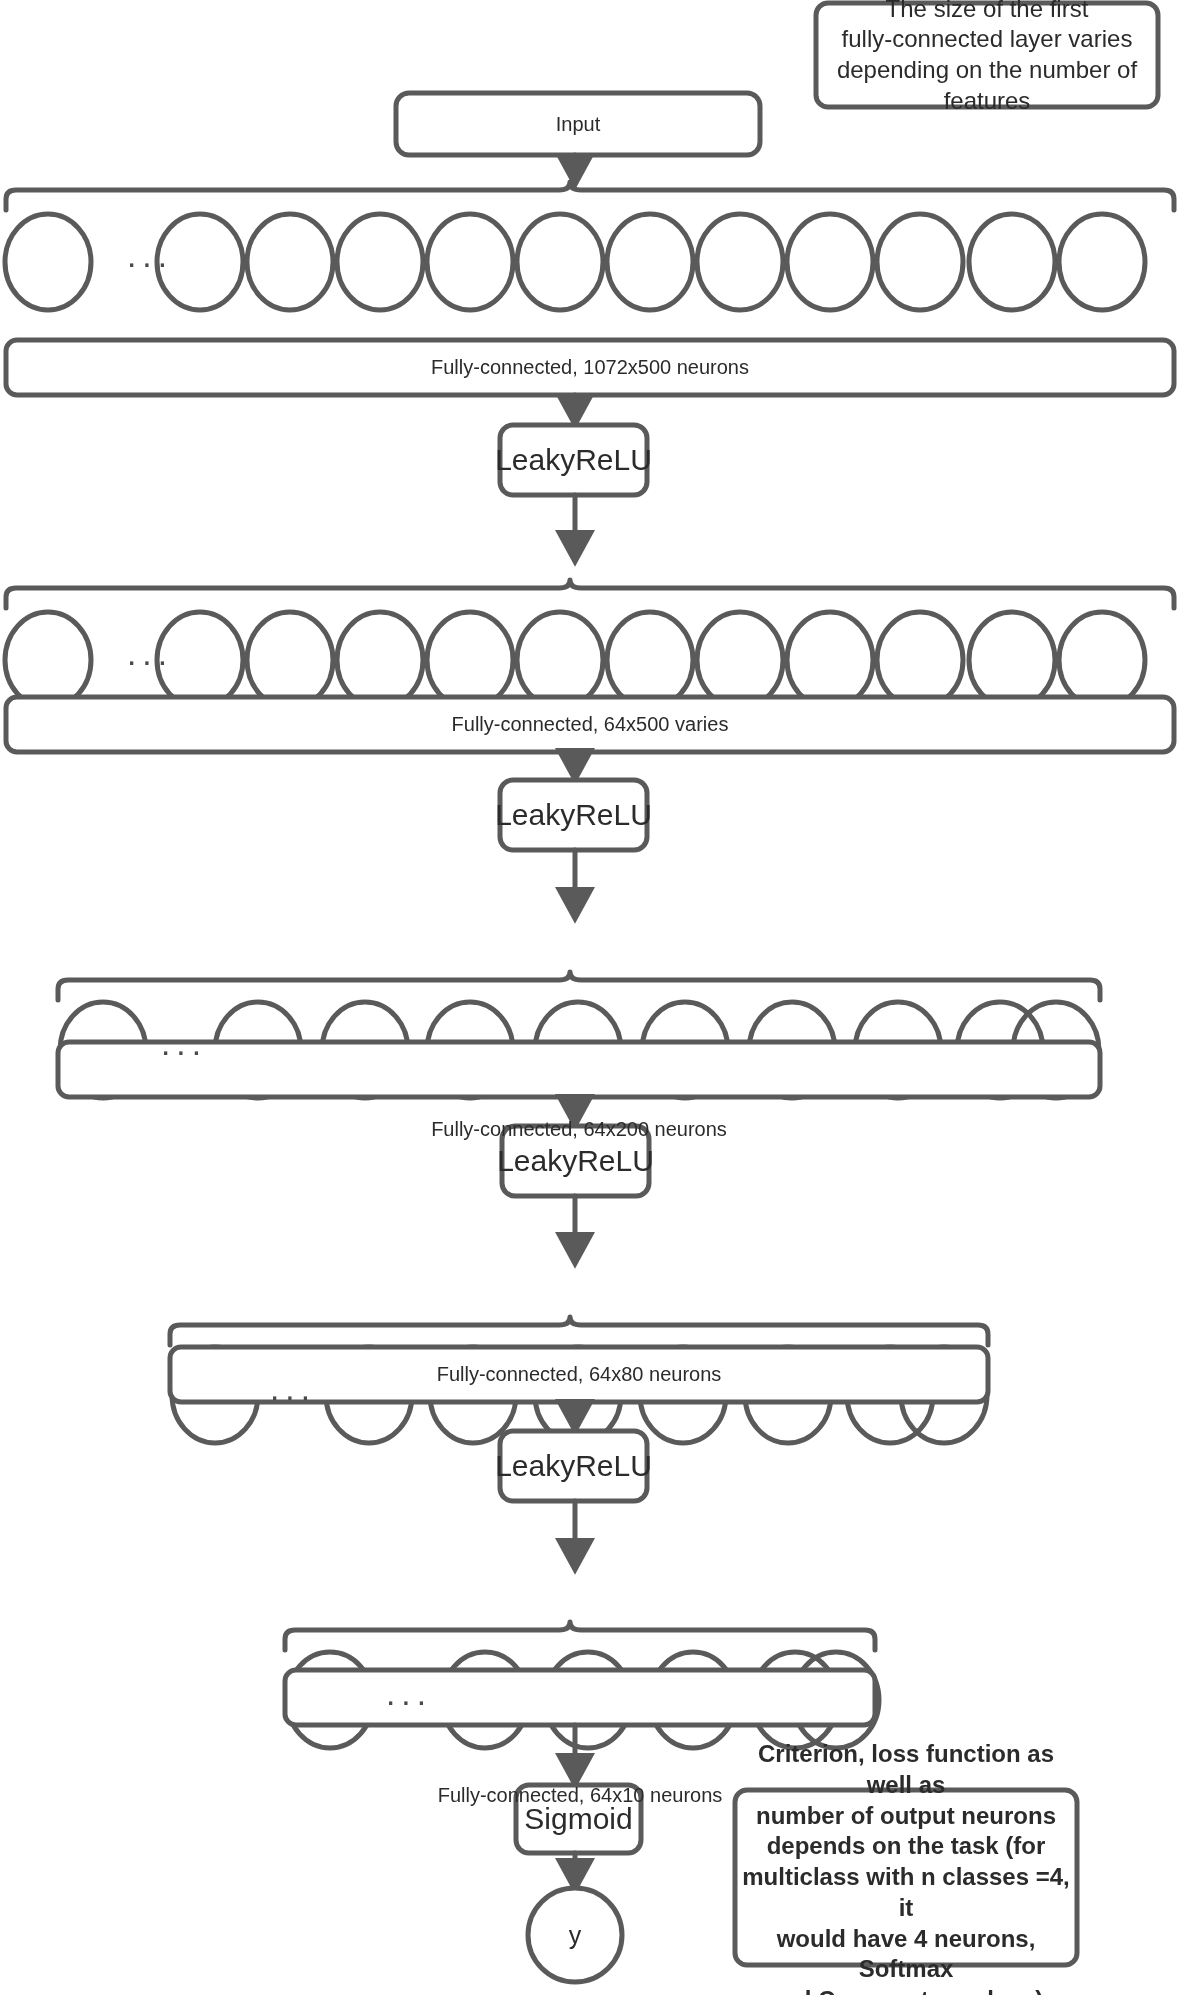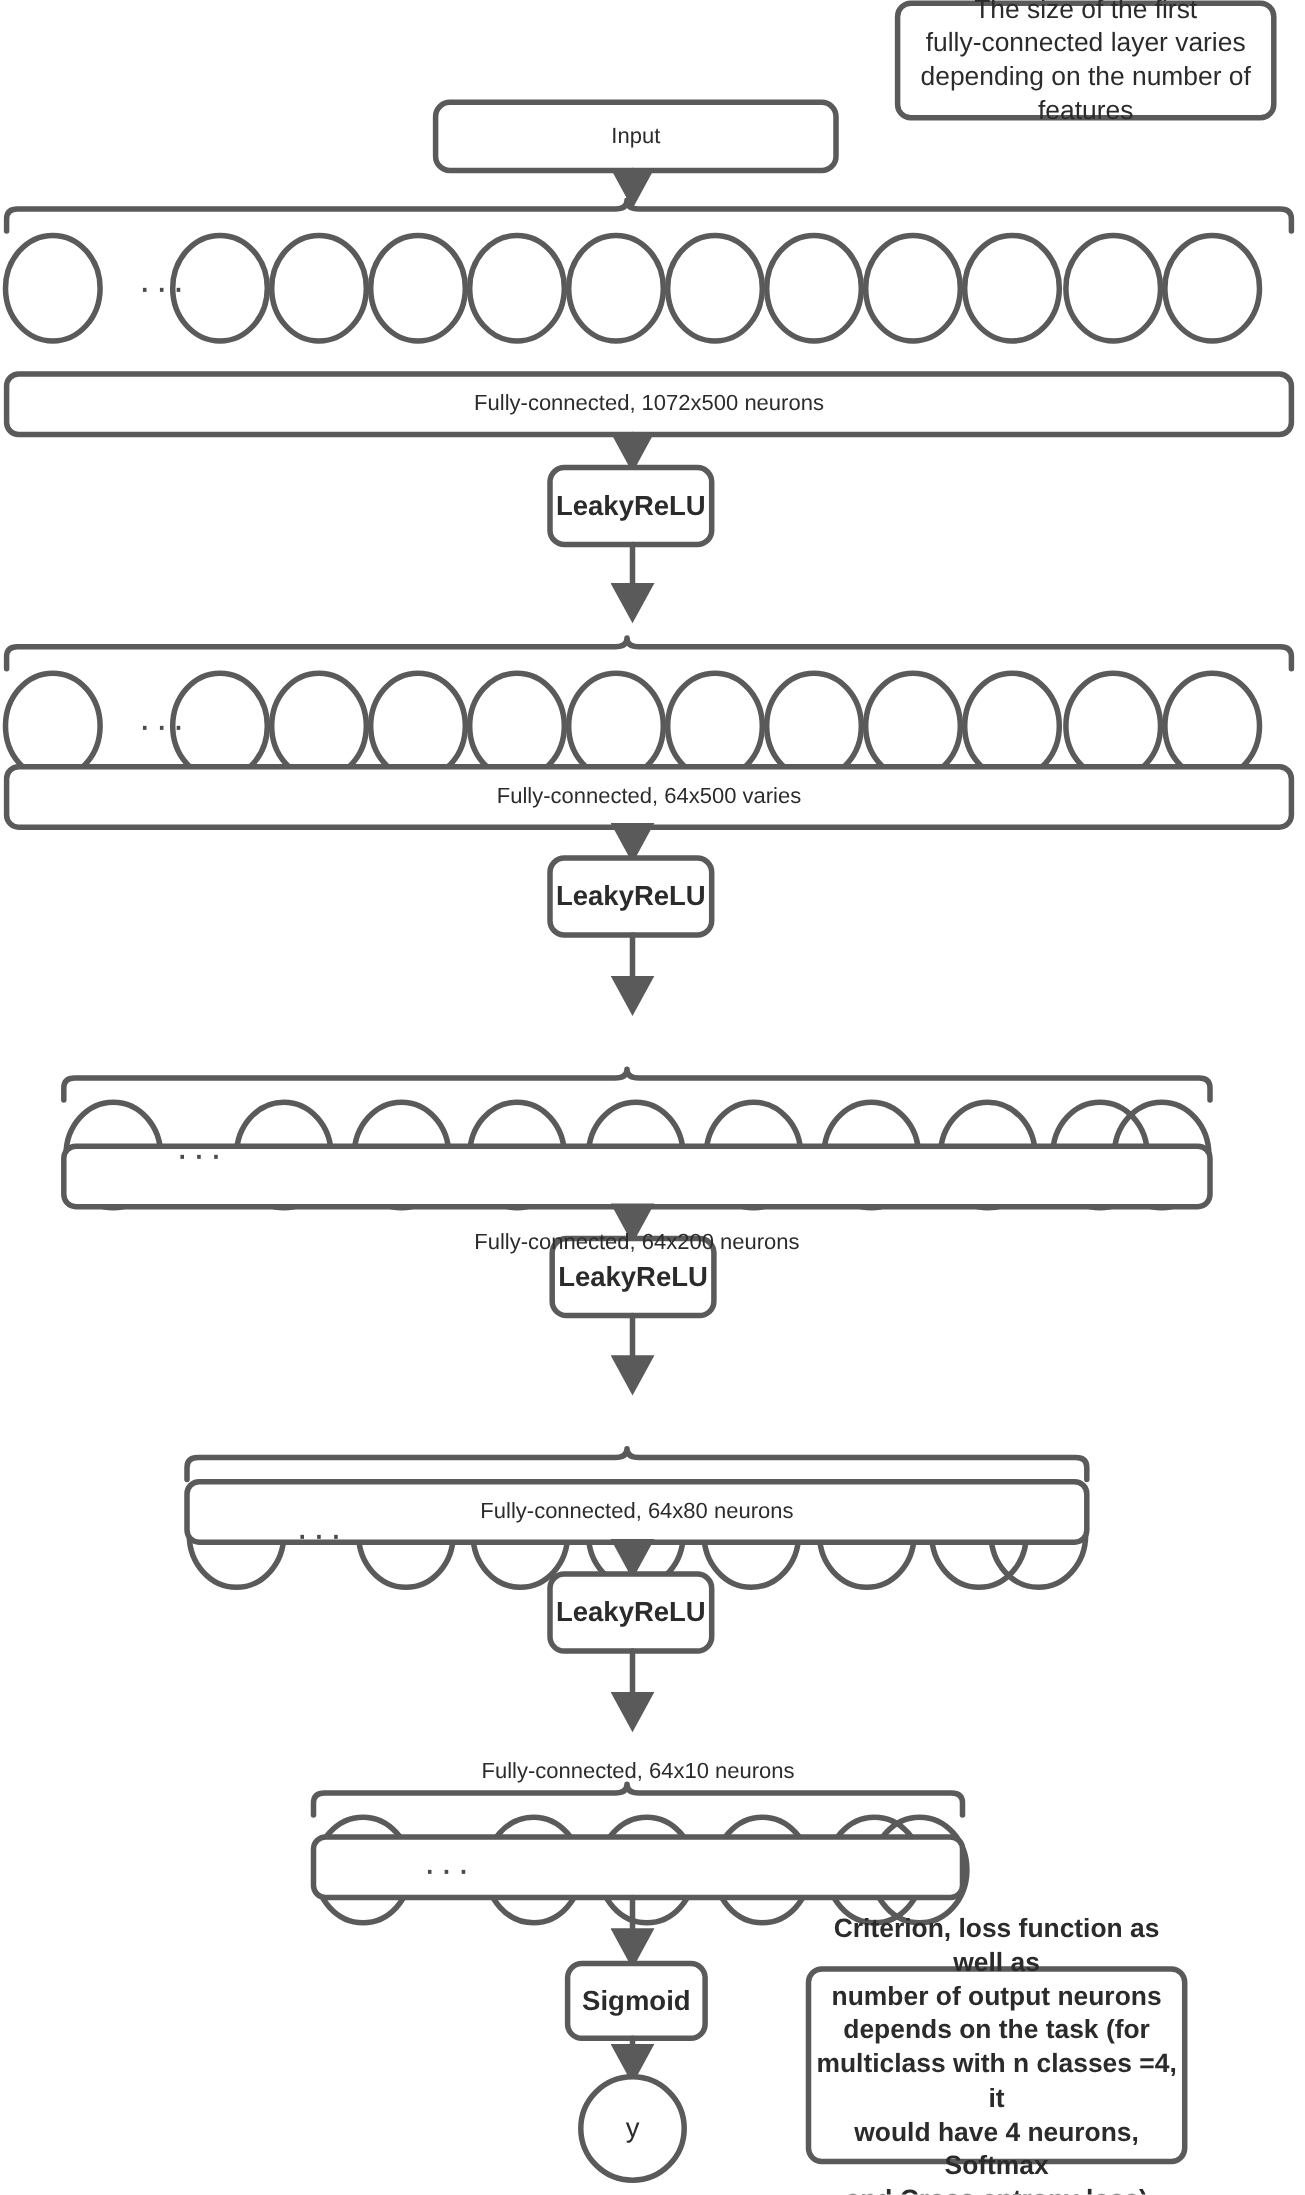--- a/index.html
+++ b/index.html
@@ -11,21 +11,21 @@
   }
   #canvas{position:absolute;left:0;top:0;width:1186px;height:1995px;}
   .node-text{
     position:absolute;
     display:flex;align-items:center;justify-content:center;
     text-align:center;
     pointer-events:none;
     white-space:pre-line;
   }
   .lbl-box{font-size:20px;}
-  .lbl-act{font-size:25px;font-weight:bold;}
+  .lbl-act{font-size:30px;}
   .lbl-note{font-size:24px;line-height:1.28;}
   .lbl-y{font-size:25px;}
   .ell{font-size:34px;letter-spacing:4px;color:#4a4a4a;}
 </style>
 </head>
 <body>
 
 <svg id="canvas" viewBox="0 0 1186 1995" xmlns="http://www.w3.org/2000/svg">
   <defs>
     <marker id="arrow" viewBox="0 0 12 12" refX="9" refY="6" markerWidth="8" markerHeight="8" orient="auto-start-reverse">
@@ -141,21 +141,21 @@
 
 <div class="node-text lbl-box" style="left:6px;top:697px;width:1168px;height:55px;">Fully-connected, 64x500 varies</div>
 <div class="node-text lbl-act" style="left:500px;top:780px;width:147px;height:70px;">LeakyReLU</div>
 
 <div class="node-text lbl-box" style="left:58px;top:1102px;width:1042px;height:55px;">Fully-connected, 64x200 neurons</div>
 <div class="node-text lbl-act" style="left:502px;top:1126px;width:147px;height:70px;">LeakyReLU</div>
 
 <div class="node-text lbl-box" style="left:170px;top:1347px;width:818px;height:55px;">Fully-connected, 64x80 neurons</div>
 <div class="node-text lbl-act" style="left:500px;top:1431px;width:147px;height:70px;">LeakyReLU</div>
 
-<div class="node-text lbl-box" style="left:285px;top:1583px;width:590px;height:55px;text-align:center;">Fully-connected, 64x10 neurons</div>
+<div class="node-text lbl-box" style="left:285px;top:1768px;width:590px;height:55px;text-align:center;">Fully-connected, 64x10 neurons</div>
 <div class="node-text lbl-act" style="left:516px;top:1785px;width:125px;height:68px;">Sigmoid</div>
 
 <div class="node-text lbl-y" style="left:528px;top:1888px;width:94px;height:94px;">y</div>
 
 <div class="node-text ell" style="left:104px;top:238px;width:90px;height:48px;">···</div>
 <div class="node-text ell" style="left:104px;top:636px;width:90px;height:48px;">···</div>
 <div class="node-text ell" style="left:150px;top:1026px;width:66px;height:48px;">···</div>
 <div class="node-text ell" style="left:262px;top:1371px;width:60px;height:48px;">···</div>
 <div class="node-text ell" style="left:378px;top:1676px;width:60px;height:48px;">···</div>
 

